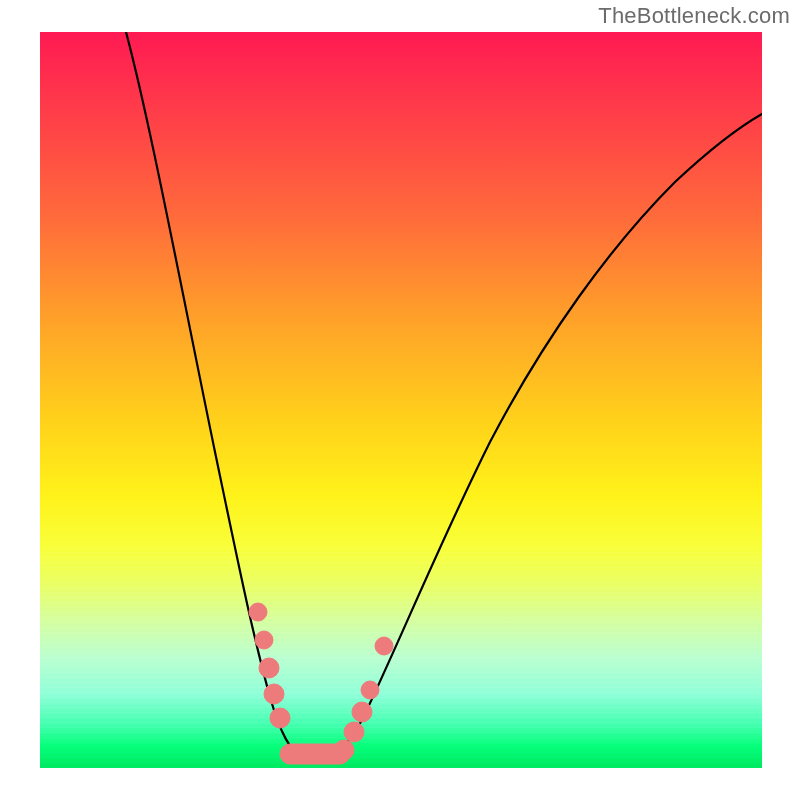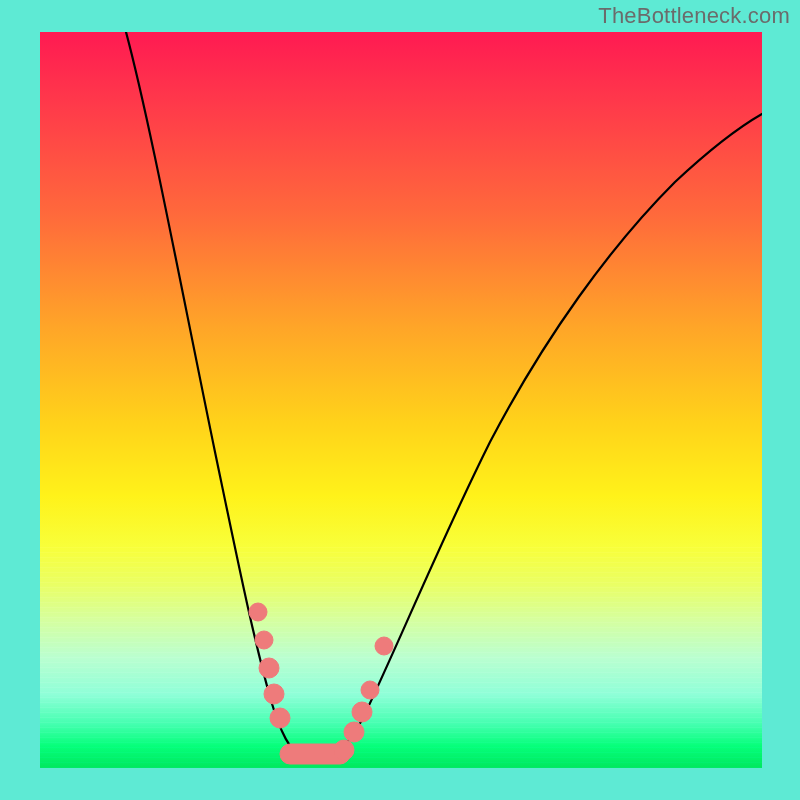--- a/index.html
+++ b/index.html
@@ -10,21 +10,21 @@
     background: #000;
     overflow: hidden;
     font-family: Arial, Helvetica, sans-serif;
   }
   .frame {
     position: absolute;
     left: 0;
     top: 0;
     width: 800px;
     height: 800px;
-    background: #5eead4;
+    background: #ffffff;
   }
   .watermark {
     position: absolute;
     top: 3px;
     right: 10px;
     color: #6b6b6b;
     font-size: 22px;
     font-weight: 400;
     letter-spacing: 0.2px;
     z-index: 10;

